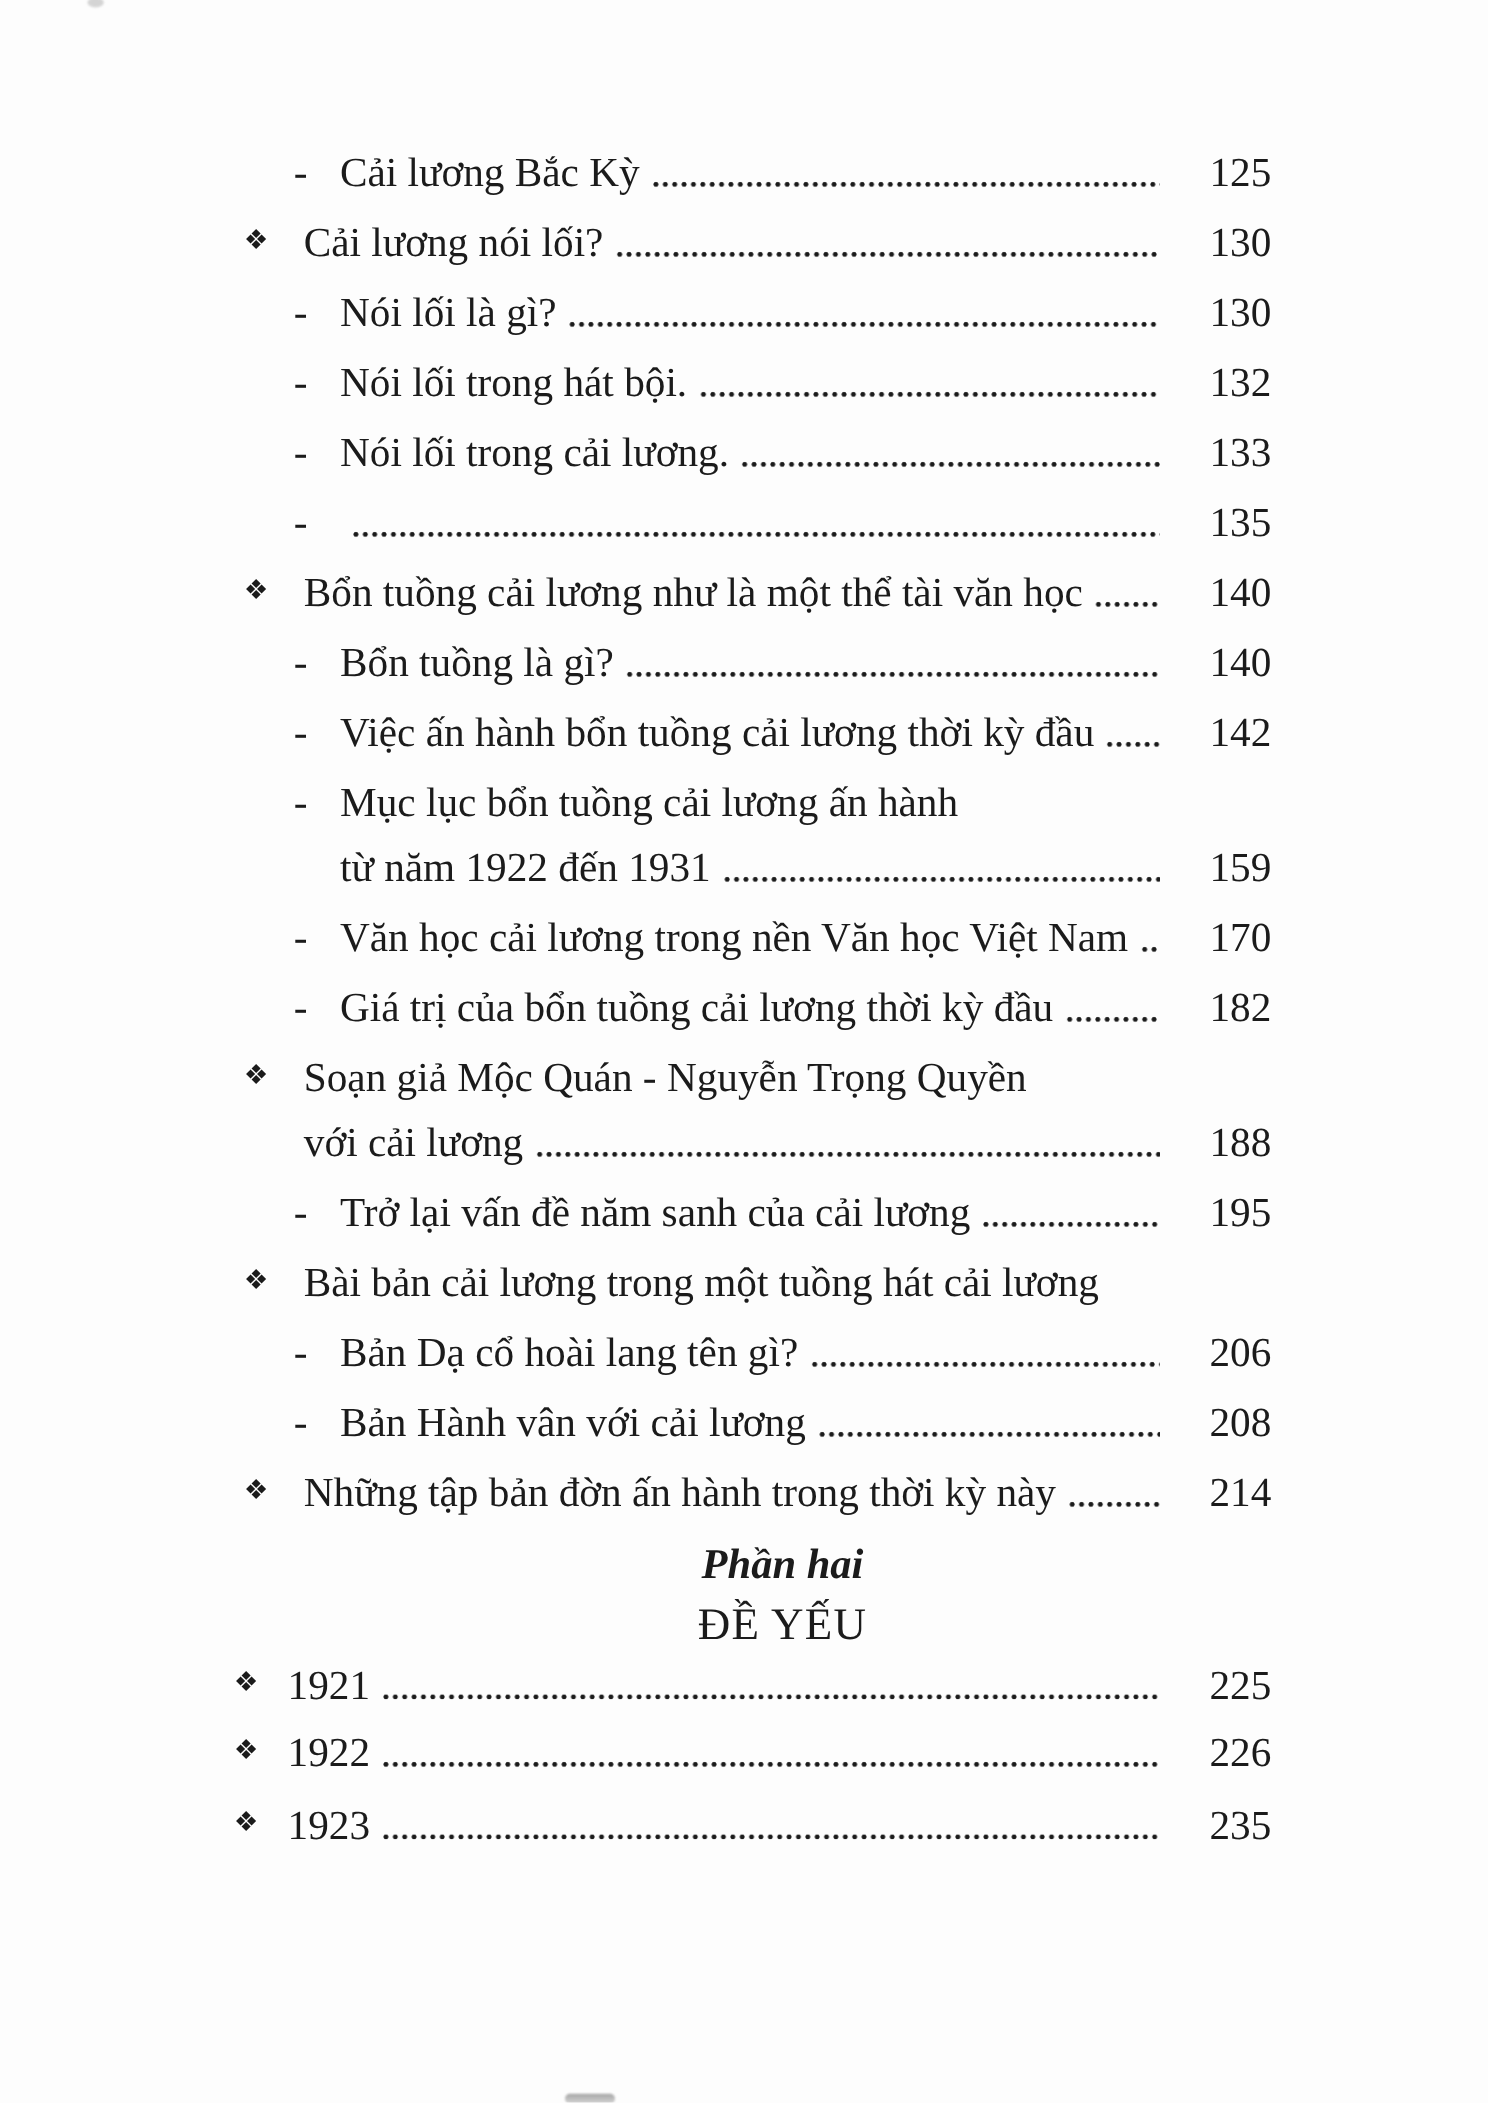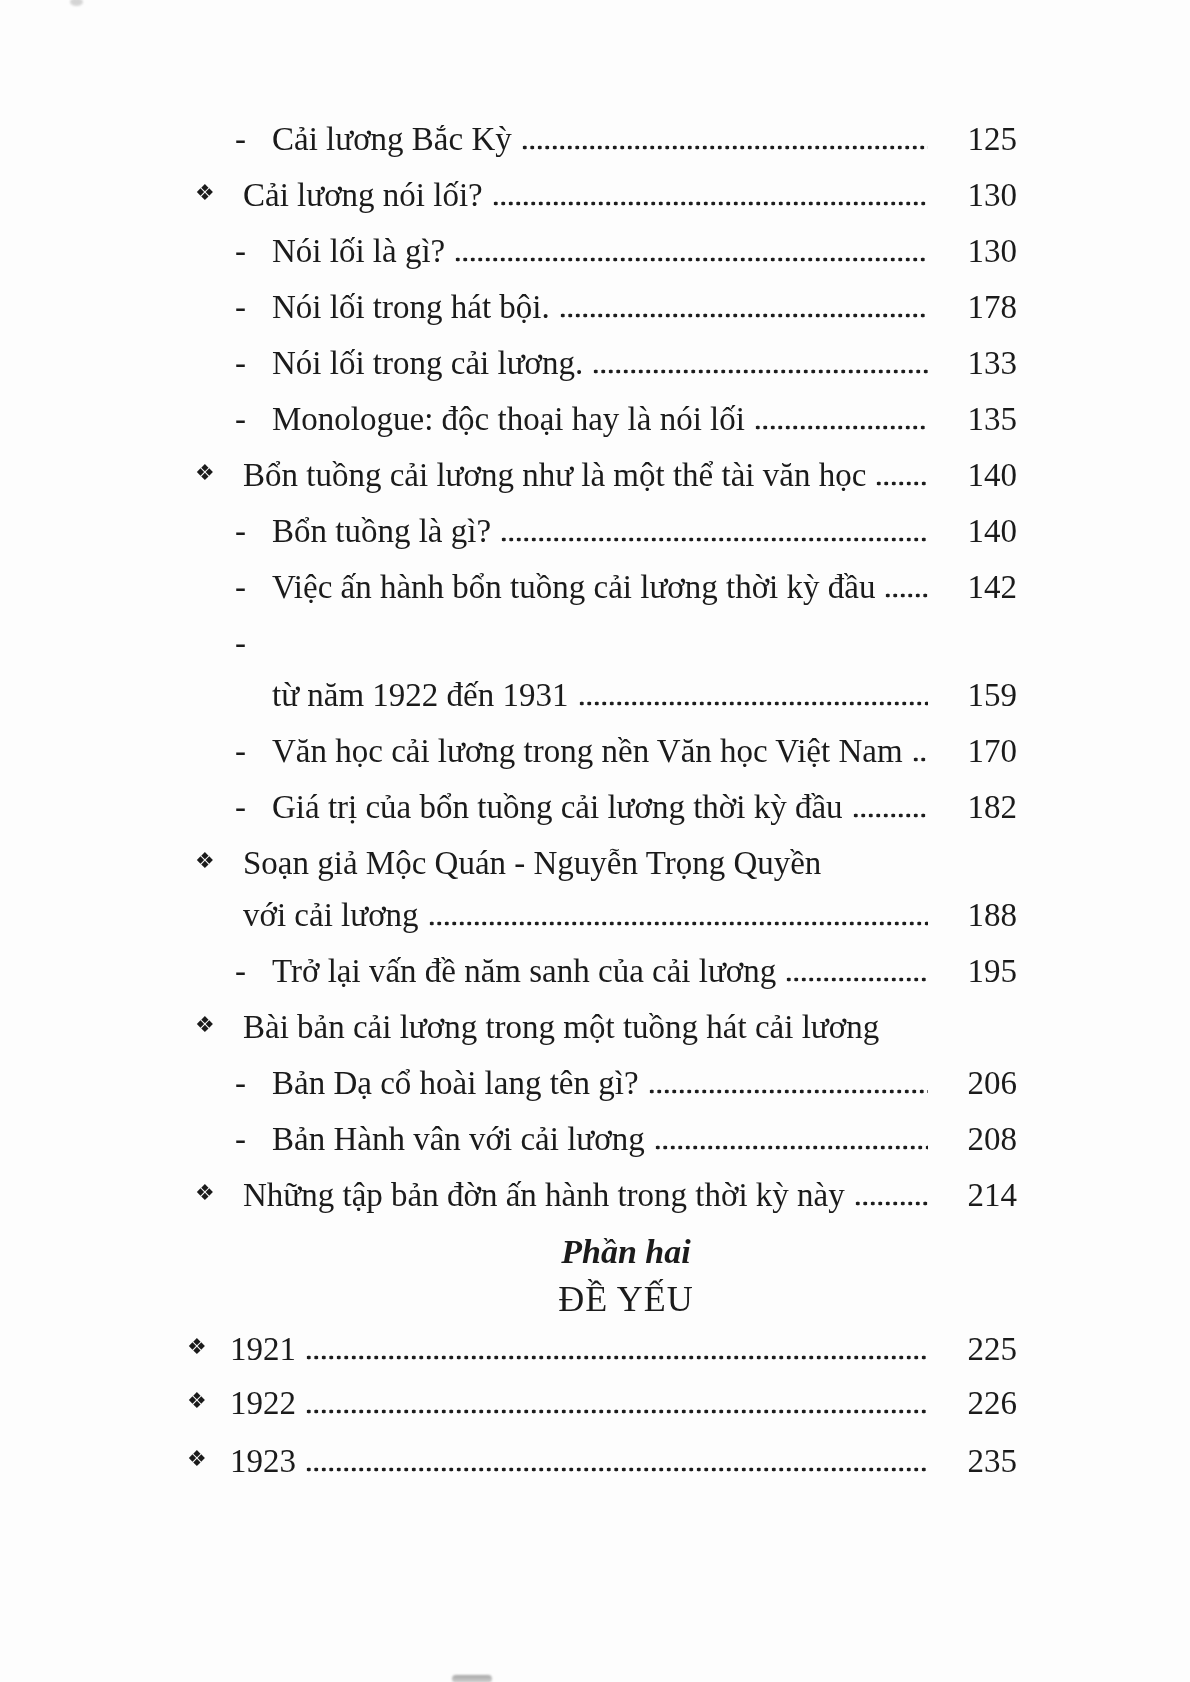--- a/index.html
+++ b/index.html
@@ -72,33 +72,32 @@
     <span class="dash">-</span>
     <span class="label">Nói lối là gì?</span>
     <span class="dots"></span>
     <span class="page-num">130</span>
   </div>
 
   <div class="row sub h56">
     <span class="dash">-</span>
     <span class="label">Nói lối trong hát bội.</span>
     <span class="dots"></span>
-    <span class="page-num">178</span>
+    <span class="page-num">132</span>
   </div>
 
   <div class="row sub h56">
     <span class="dash">-</span>
     <span class="label">Nói lối trong cải lương.</span>
     <span class="dots"></span>
     <span class="page-num">133</span>
   </div>
 
   <div class="row sub h56">
     <span class="dash">-</span>
-    <span class="label">Monologue: độc thoại hay là nói lối</span>
     <span class="dots"></span>
     <span class="page-num">135</span>
   </div>
 
   <div class="row h56">
     <span class="bullet">❖</span>
     <span class="label">Bổn tuồng cải lương như là một thể tài văn học</span>
     <span class="dots"></span>
     <span class="page-num">140</span>
   </div>
@@ -112,20 +111,21 @@
 
   <div class="row sub h56">
     <span class="dash">-</span>
     <span class="label">Việc ấn hành bổn tuồng cải lương thời kỳ đầu</span>
     <span class="dots"></span>
     <span class="page-num">142</span>
   </div>
 
   <div class="row sub h56">
     <span class="dash">-</span>
+    <span class="label">Mục lục bổn tuồng cải lương ấn hành</span>
   </div>
   <div class="row cont-sub h52">
     <span class="label">từ năm 1922 đến 1931</span>
     <span class="dots"></span>
     <span class="page-num">159</span>
   </div>
 
   <div class="row sub h56">
     <span class="dash">-</span>
     <span class="label">Văn học cải lương trong nền Văn học Việt Nam</span>

